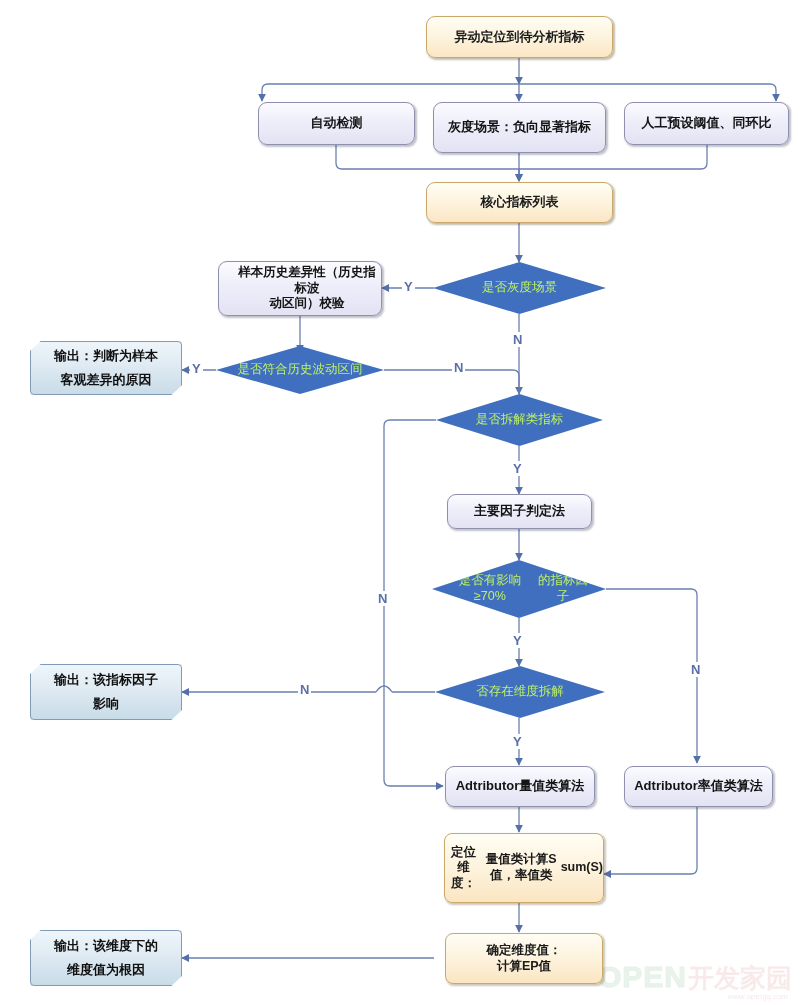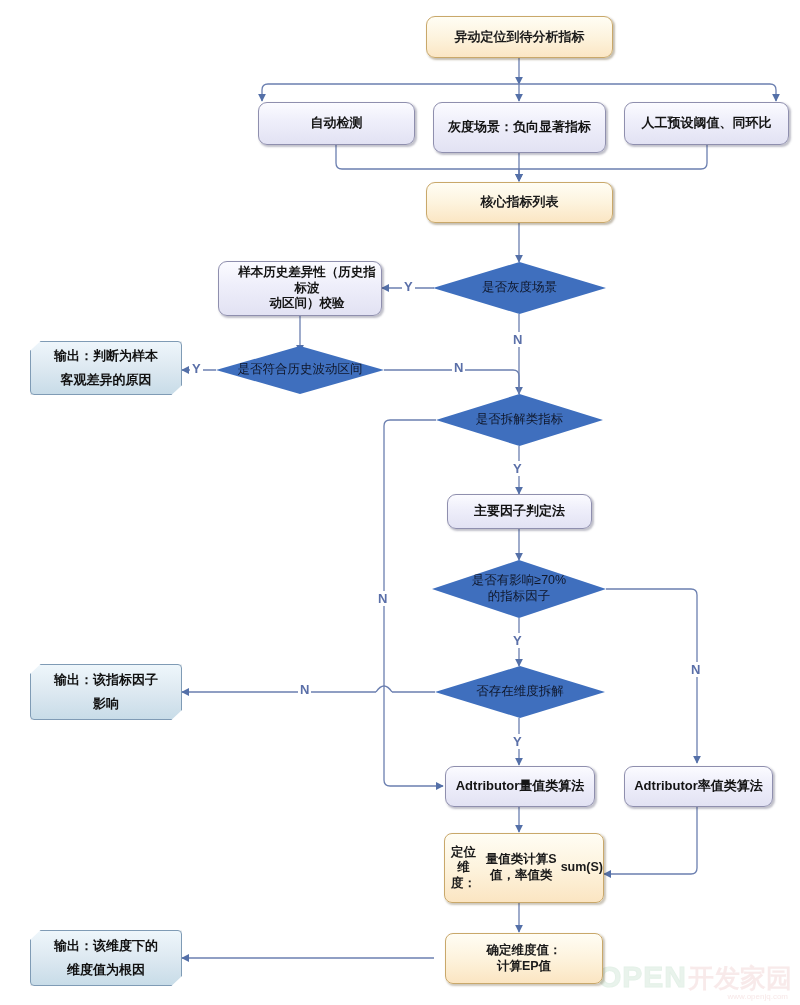--- a/index.html
+++ b/index.html
@@ -66,21 +66,21 @@
     background: linear-gradient(180deg, #fffdf4 0%, #fdf3dd 50%, #fbe5c2 100%);
     color: #1a1a1a;
     font-weight: bold;
     font-size: 12.5px;
     box-shadow: 1.5px 1.5px 2px rgba(90,70,30,0.3);
   }
 
   
   .diamond {
     background: #3f6fbe;
-    color: #0f172a;
+    color: #bef264;
     font-size: 12.5px;
     font-weight: normal;
     clip-path: polygon(50% 0%, 100% 50%, 50% 100%, 0% 50%);
   }
   .diamond .dlabel {
     padding: 0 14px;
     line-height: 1.25;
   }
 
   
@@ -240,21 +240,21 @@
 
   <div class="node diamond" style="left:436px; top:394px; width:167px; height:52px;">
     <span class="dlabel">是否拆解类指标</span>
   </div>
 
   <div class="node proc" style="left:447px; top:494px; width:145px; height:35px;">
     <span>主要因子判定法</span>
   </div>
 
   <div class="node diamond" style="left:432px; top:560px; width:174px; height:58px; ">
-    <span class="dlabel" style="display:flex;flex-direction:column;">
+    <span class="dlabel" style="display:flex;flex-direction:row;">
       <span>是否有影响≥70%</span>
       <span>的指标因子</span>
     </span>
   </div>
 
   <div class="node diamond" style="left:435px; top:666px; width:170px; height:52px;">
     <span class="dlabel">否存在维度拆解</span>
   </div>
 
   <div class="node outbox" style="left:30px; top:664px; width:152px; height:56px; flex-direction:column;">

